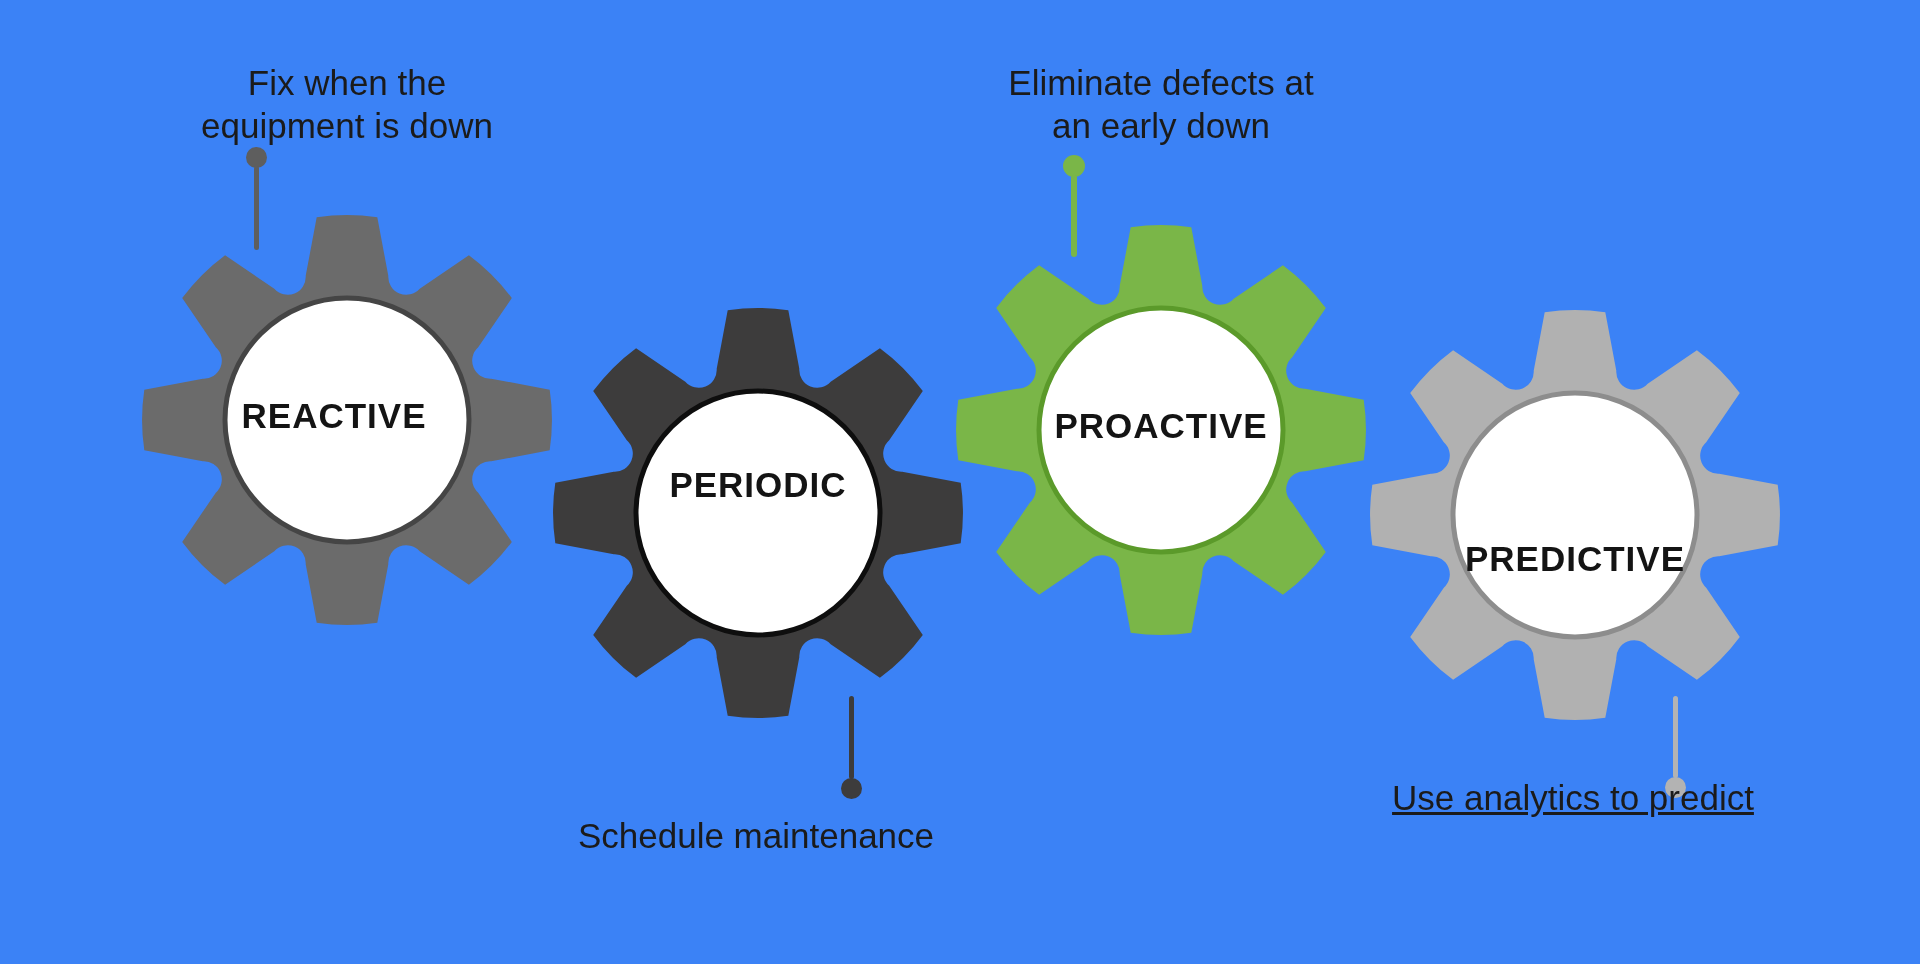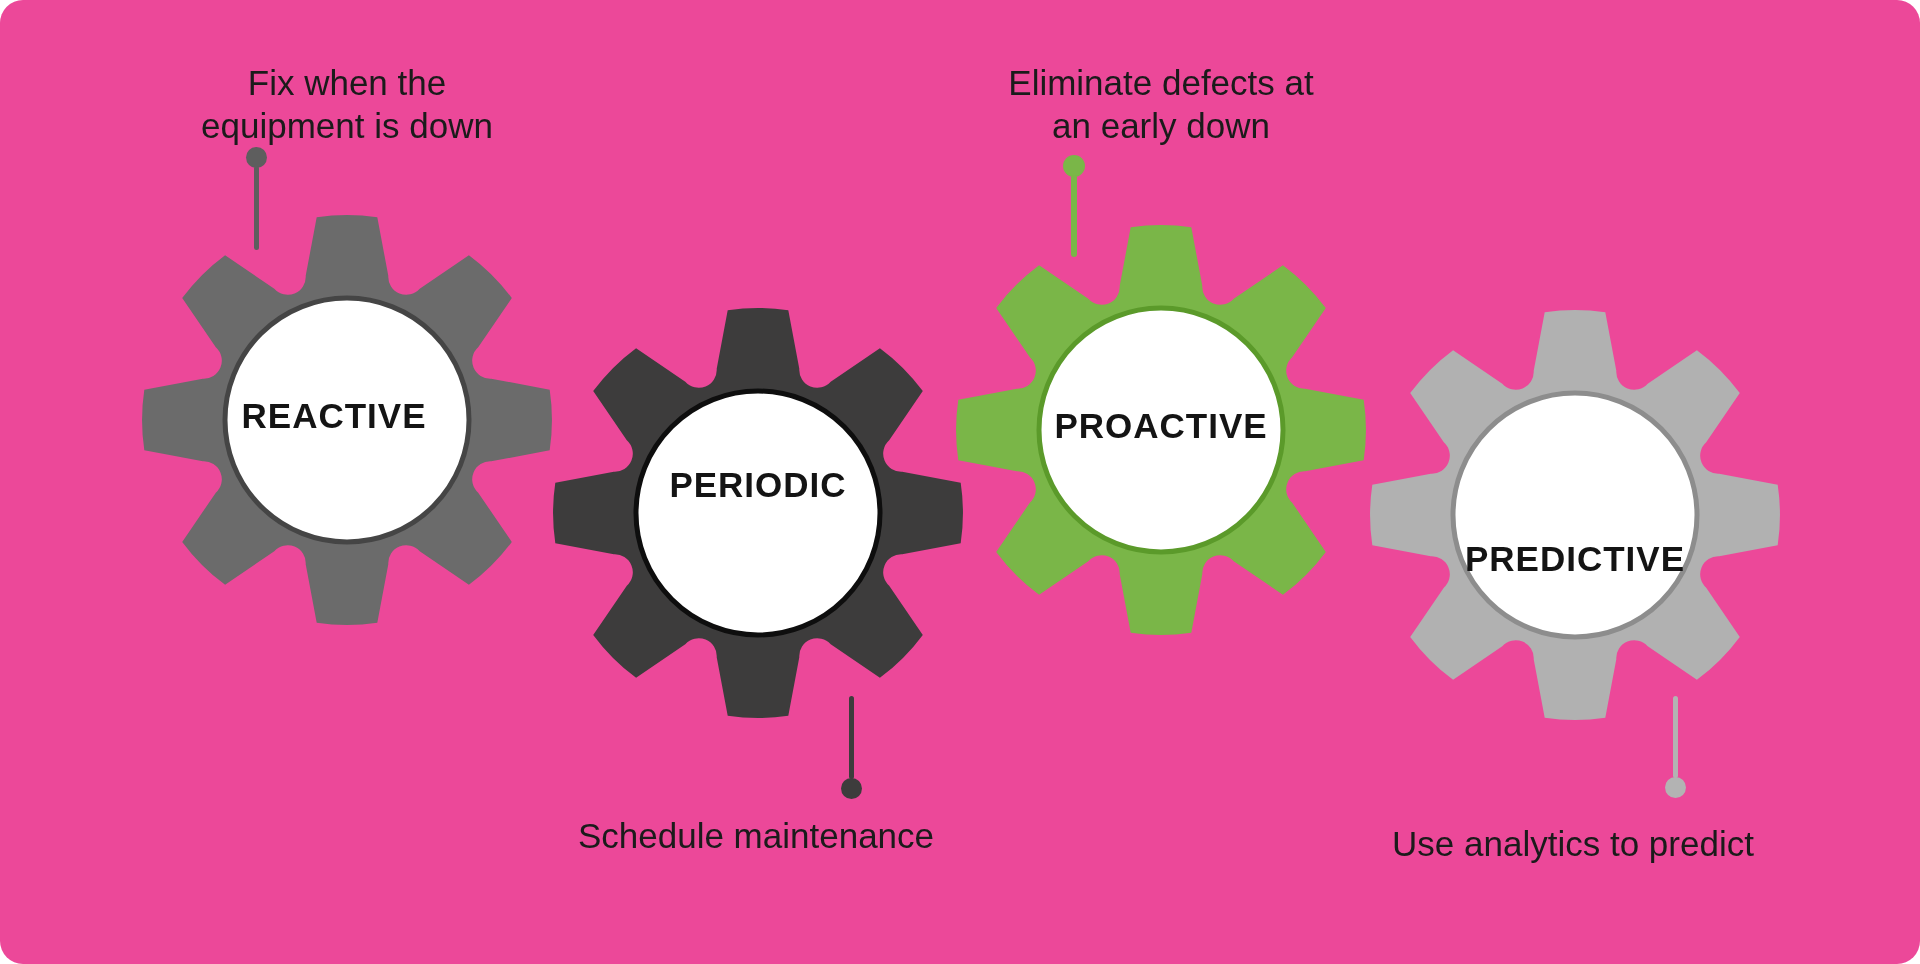--- a/index.html
+++ b/index.html
@@ -41,21 +41,21 @@
   .connector-dot{
     position:absolute;
     width:21px;height:21px;
     border-radius:50%;
     background:#666;
   }
 </style>
 </head>
 <body>
 
-<div class="canvas" style="background: #ec4899; color: rgb(27, 27, 27); border-radius: 23px;">
+<div class="canvas" style="background: #3b82f6; color: rgb(27, 27, 27);">
 
   <div>
     <div class="annotation" style="left:97px;top:61px;">
       <span>Fix when the</span>
       <span>equipment is down</span>
     </div>
     <div class="connector-dot" style="left: 246px; top: 147px; background: rgb(94, 94, 94);"></div>
     <div class="connector-line" style="left: 254px; top: 166px; height: 84px; background: rgb(94, 94, 94);"></div>
     <svg class="gear-svg" style="left:137px;top:210px;" viewBox="0 0 420 420">
       <path d="M168.7,65.8 L179.7,7.3 A 205 205 0 0 1 240.3,7.3 L251.3,65.8 A 18 18 0 0 0 282.7,78.8 L331.9,45.2 A 205 205 0 0 1 374.8,88.1 L341.2,137.3 A 18 18 0 0 0 354.2,168.7 L412.7,179.7 A 205 205 0 0 1 412.7,240.3 L354.2,251.3 A 18 18 0 0 0 341.2,282.7 L374.8,331.9 A 205 205 0 0 1 331.9,374.8 L282.7,341.2 A 18 18 0 0 0 251.3,354.2 L240.3,412.7 A 205 205 0 0 1 179.7,412.7 L168.7,354.2 A 18 18 0 0 0 137.3,341.2 L88.1,374.8 A 205 205 0 0 1 45.2,331.9 L78.8,282.7 A 18 18 0 0 0 65.8,251.3 L7.3,240.3 A 205 205 0 0 1 7.3,179.7 L65.8,168.7 A 18 18 0 0 0 78.8,137.3 L45.2,88.1 A 205 205 0 0 1 88.1,45.2 L137.3,78.8 A 18 18 0 0 0 168.7,65.8 Z" fill="#6b6b6b"></path>
@@ -92,18 +92,18 @@
   </div>
 
   <div>
     <svg class="gear-svg" style="left:1365px;top:305px;" viewBox="0 0 420 420">
       <path d="M168.7,65.8 L179.7,7.3 A 205 205 0 0 1 240.3,7.3 L251.3,65.8 A 18 18 0 0 0 282.7,78.8 L331.9,45.2 A 205 205 0 0 1 374.8,88.1 L341.2,137.3 A 18 18 0 0 0 354.2,168.7 L412.7,179.7 A 205 205 0 0 1 412.7,240.3 L354.2,251.3 A 18 18 0 0 0 341.2,282.7 L374.8,331.9 A 205 205 0 0 1 331.9,374.8 L282.7,341.2 A 18 18 0 0 0 251.3,354.2 L240.3,412.7 A 205 205 0 0 1 179.7,412.7 L168.7,354.2 A 18 18 0 0 0 137.3,341.2 L88.1,374.8 A 205 205 0 0 1 45.2,331.9 L78.8,282.7 A 18 18 0 0 0 65.8,251.3 L7.3,240.3 A 205 205 0 0 1 7.3,179.7 L65.8,168.7 A 18 18 0 0 0 78.8,137.3 L45.2,88.1 A 205 205 0 0 1 88.1,45.2 L137.3,78.8 A 18 18 0 0 0 168.7,65.8 Z" fill="#b1b1b1"></path>
       <circle cx="210" cy="210" r="122" fill="#ffffff" stroke="#8d8d8d" stroke-width="5"></circle>
     </svg>
     <div class="gear-label" style="left: 1405px; top: 491px; color: rgb(20, 20, 20); margin-top: 48px;">PREDICTIVE</div>
     <div class="connector-line" style="left: 1673px; top: 696px; height: 82px; background: rgb(179, 179, 179);"></div>
     <div class="connector-dot" style="left: 1665px; top: 777px; background: rgb(179, 179, 179);"></div>
-    <div class="annotation" style="left:1323px;top:822px;">
+    <div class="annotation" style="left:1323px;top:776px;text-decoration:underline;">
       <span>Use analytics to predict</span>
     </div>
   </div>
 
 </div>
 
 </body></html>

